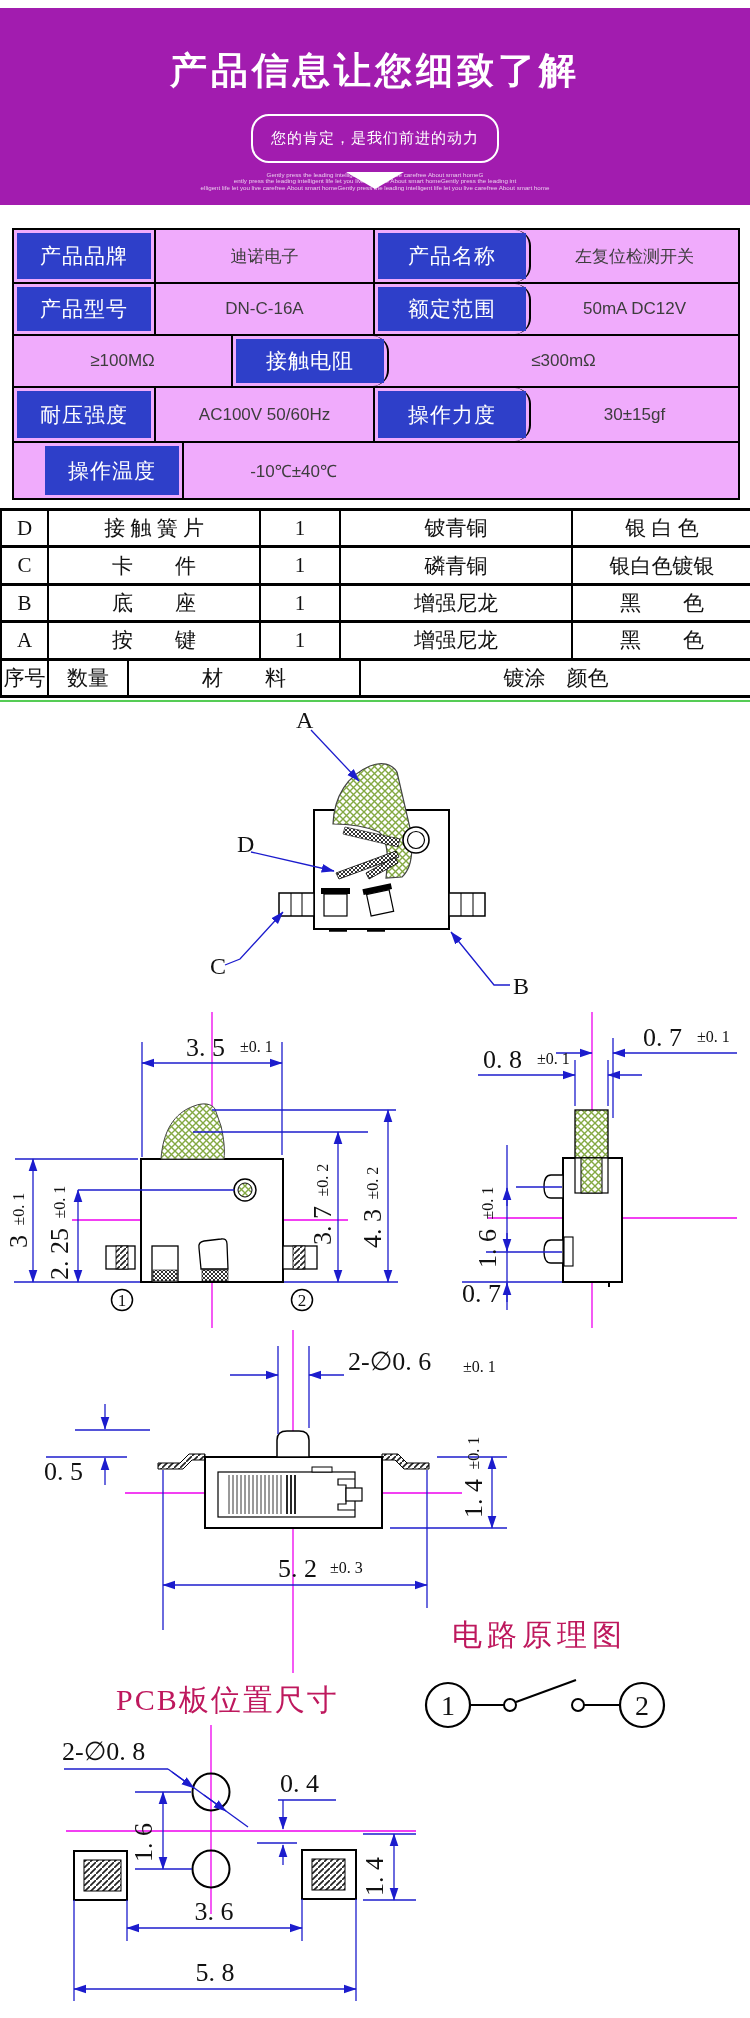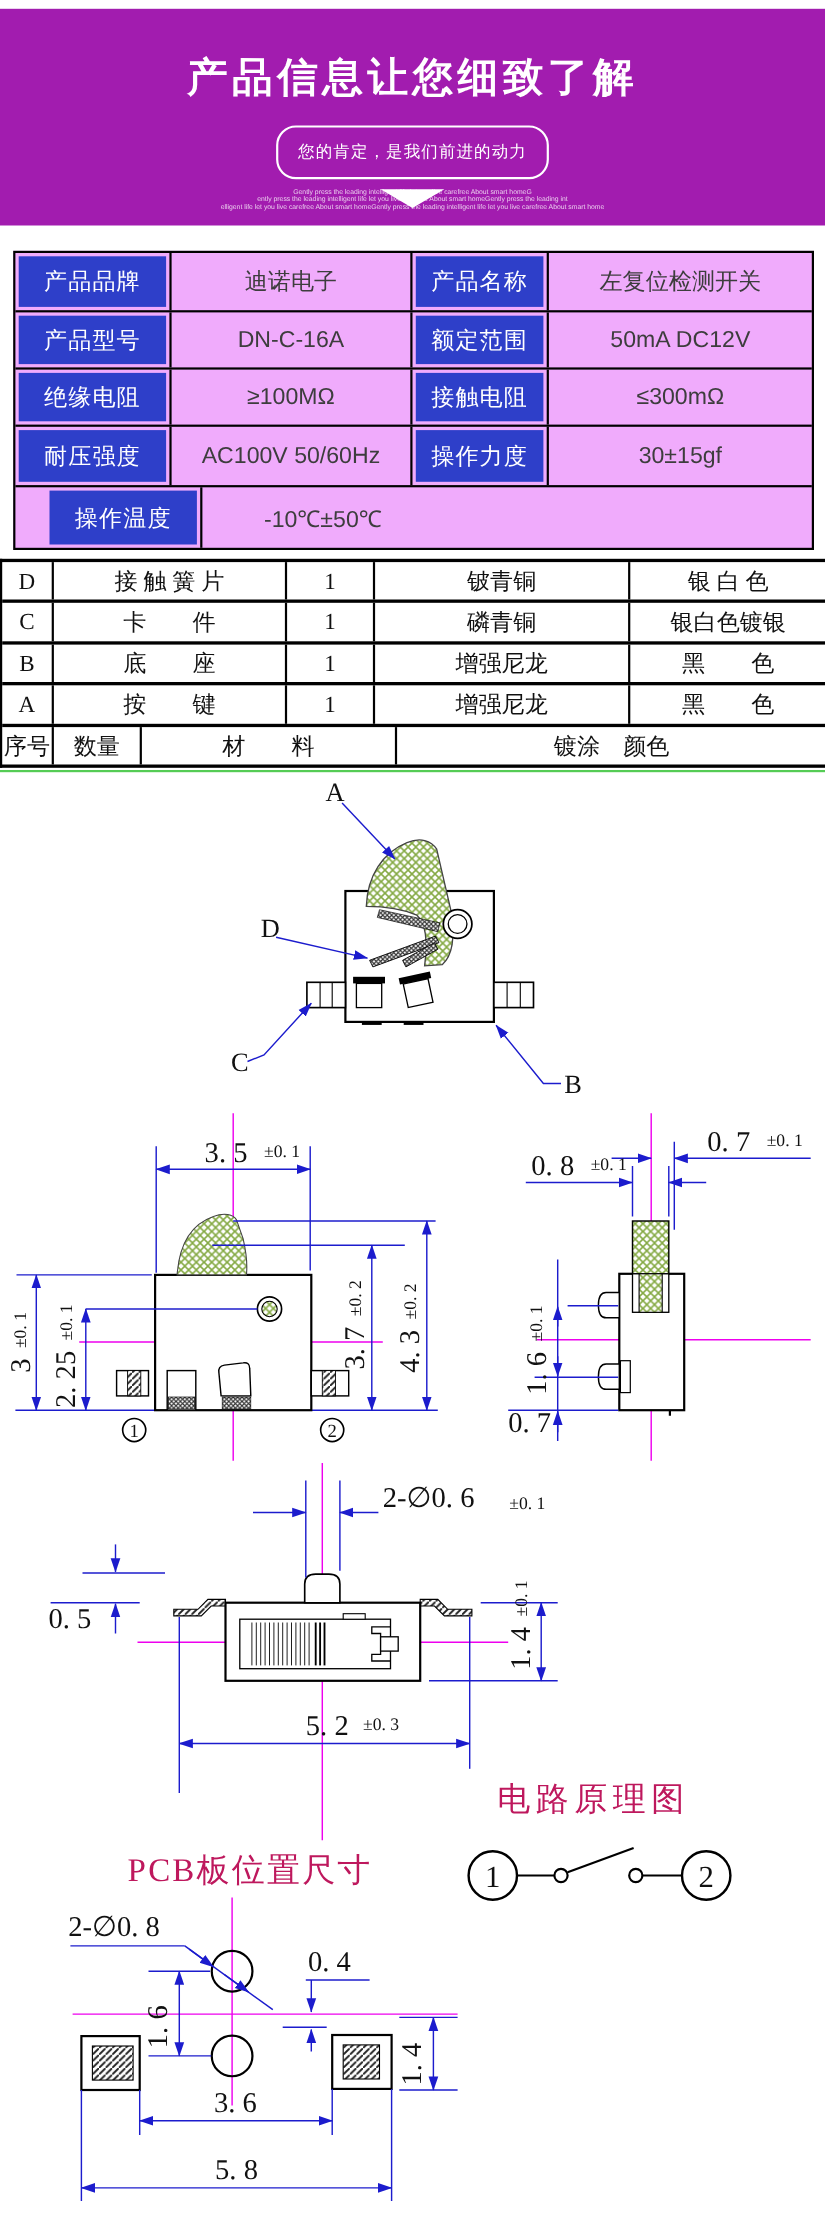--- a/index.html
+++ b/index.html
@@ -19,25 +19,25 @@
             border-left:29px solid transparent;border-right:29px solid transparent;
             border-top:17px solid #fff;}
 
   
   .spec{left:12px;top:228px;width:728px;height:272px;border:2px solid #000;box-sizing:border-box;
         display:flex;flex-direction:column;background:#f0abfc;}
   .sr{display:flex;border-bottom:2px solid #000;box-sizing:border-box;}
   .sr:last-child{border-bottom:none;padding-left:28px;}
   .sc{box-sizing:border-box;display:flex;align-items:center;justify-content:center;}
   .sc-b{border-right:2px solid #000;}
-  .c1{width:142px;}.c2{width:219px;}.c3{width:124px;}.c4{flex:1;}
+  .c1{width:142px;}.c2{width:219px;}.c3{width:156px;border-radius:16px;}.c4{flex:1;}
   .lblcell{padding:3px;}
   .lblcell .blue{background:#2e3fc9;color:#fff;width:100%;height:100%;display:flex;
                  align-items:center;justify-content:center;font-size:21px;letter-spacing:1px;}
-  .valtext{color:#3d3d3d;font-size:21px;}
+  .valtext{color:#3d3d3d;font-size:17px;}
   .spanwide{flex:1;display:flex;align-items:center;}
   .spanwide .inner{width:219px;text-align:center;}
 
   
   .bom{left:0;top:508px;width:751px;height:190px;border-top:3px solid #000;border-bottom:3px solid #000;
        border-left:2px solid #000;box-sizing:border-box;display:flex;flex-direction:column;
        font-family:"Liberation Serif","DejaVu Serif",serif;background:#fff;}
   .br{display:flex;flex:1;border-bottom:3px solid #000;box-sizing:border-box;}
   .br:last-child{border-bottom:none;}
   .bc{box-sizing:border-box;border-right:2px solid #000;display:flex;align-items:center;
@@ -97,23 +97,20 @@
           <span class="valtext">DN-C-16A</span>
         </div>
       <div class="sc sc-b c3 lblcell">
           <div class="blue">额定范围</div>
         </div>
       <div class="sc c4">
           <span class="valtext">50mA DC12V</span>
         </div>
     </div>
     <div class="sr" style="height:52px">
-      <div class="sc sc-b c1 lblcell">
-          <div class="blue">绝缘电阻</div>
-        </div>
       <div class="sc sc-b c2">
           <span class="valtext">≥100MΩ</span>
         </div>
       <div class="sc sc-b c3 lblcell">
           <div class="blue">接触电阻</div>
         </div>
       <div class="sc c4">
           <span class="valtext">≤300mΩ</span>
         </div>
     </div>
@@ -129,21 +126,21 @@
         </div>
       <div class="sc c4">
           <span class="valtext">30±15gf</span>
         </div>
     </div>
     <div class="sr" style="height:55px">
       <div class="sc sc-b c1 lblcell">
           <div class="blue">操作温度</div>
         </div>
       <div class="spanwide">
-          <div class="inner"><span class="valtext">-10℃±50℃</span></div>
+          <div class="inner"><span class="valtext">-10℃±40℃</span></div>
         </div>
     </div>
   </div>
 
   <div class="abs bom">
     <div class="br">
       <div class="bc b1">D</div>
       <div class="bc b2">接 触 簧 片</div>
       <div class="bc b3">1</div>
       <div class="bc b4">铍青铜</div>

